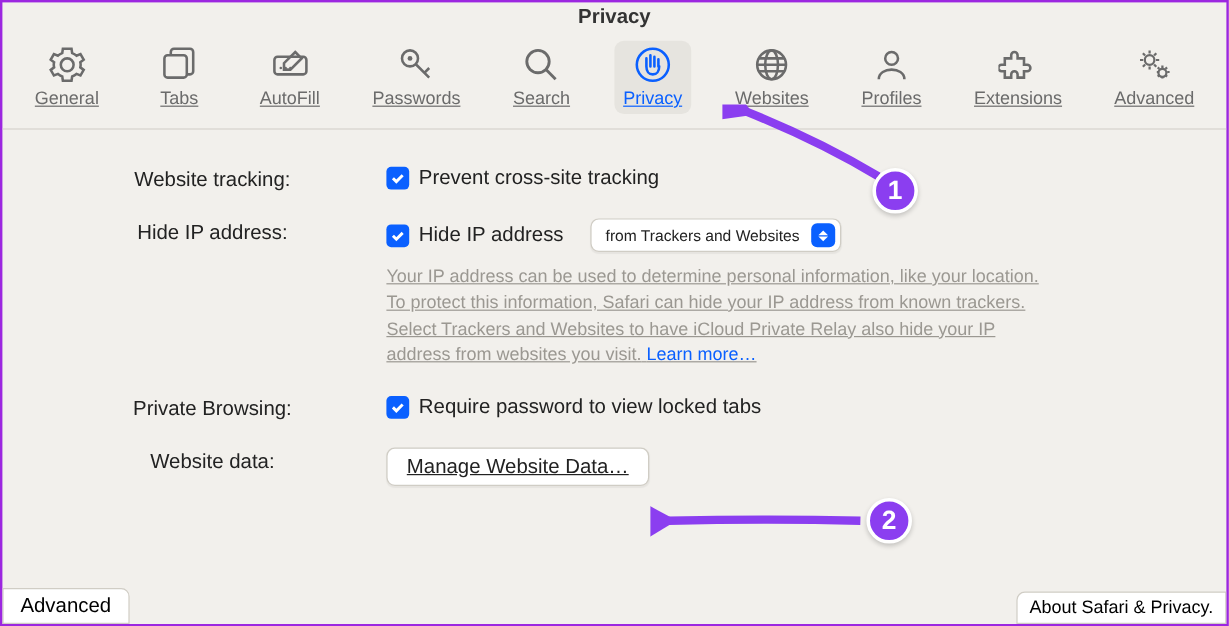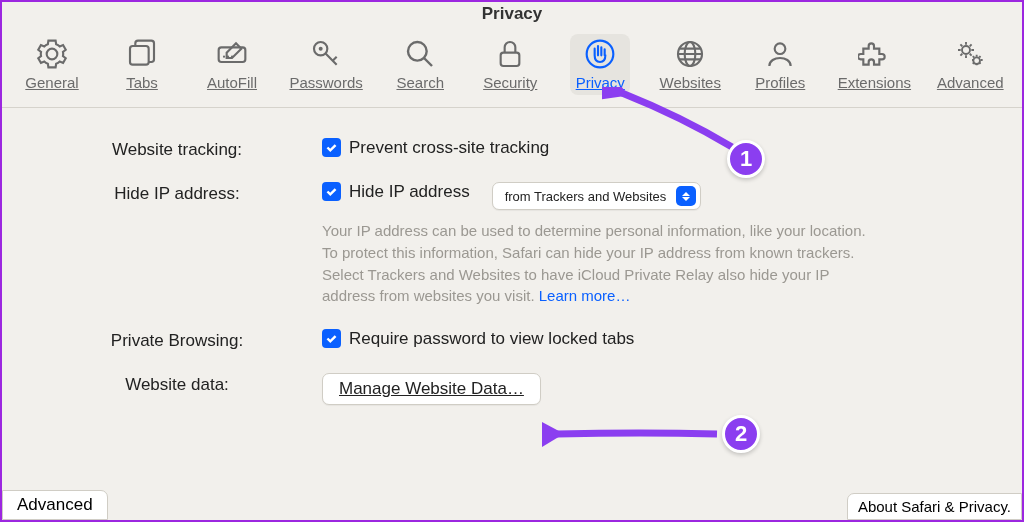--- a/index.html
+++ b/index.html
@@ -61,20 +61,21 @@
       padding-right: 10px;
       font-size: 17px;
       color: #222;
       padding-top: 2px;
     }
     .row-content {
       flex: 1;
     }
     .checkbox-line {
       display: flex;
+      align-items: center;
       gap: 8px;
       font-size: 17px;
       color: #222;
     }
     .checkbox {
       width: 19px;
       height: 19px;
       background: #0a60ff;
       border-radius: 4px;
       display: flex;
@@ -113,20 +114,21 @@
       border-right: 4px solid transparent;
     }
     .dropdown-caret::before { border-bottom: 4px solid white; }
     .dropdown-caret::after { border-top: 4px solid white; }
     .description {
       font-size: 15px;
       color: #9b9892;
       line-height: 1.45;
       max-width: 560px;
       margin-top: 10px;
+      text-decoration: underline;
     }
     .description a { color: #0a60ff; text-decoration: none; }
     .button {
       display: inline-block;
       background: white;
       border: 1px solid #d0cdc5;
       border-radius: 7px;
       padding: 5px 16px;
       font-size: 17px;
       color: #222;
@@ -210,27 +212,20 @@
         <path d="M11.5 11.5L20 20m-3-3l3-3" fill="none" stroke="currentColor" stroke-width="1.6"></path>
       </svg>
     <span class="label">Passwords</span>
   </div>
   <div class="toolbar-item">
     <svg viewBox="0 0 24 24">
         <circle cx="10" cy="10" r="7" fill="none" stroke="currentColor" stroke-width="1.8"></circle>
         <path d="M15 15l6 6" stroke="currentColor" stroke-width="1.8"></path>
       </svg>
     <span class="label">Search</span>
-  </div>
-  <div class="toolbar-item">
-    <svg viewBox="0 0 24 24">
-        <rect x="5" y="11" width="14" height="10" rx="2" fill="none" stroke="currentColor" stroke-width="1.6"></rect>
-        <path d="M8 11V7a4 4 0 018 0v4" fill="none" stroke="currentColor" stroke-width="1.6"></path>
-      </svg>
-    <span class="label">Security</span>
   </div>
   <div class="toolbar-item active">
     <svg viewBox="0 0 24 24">
         <circle cx="12" cy="12" r="10" fill="none" stroke="currentColor" stroke-width="1.6"></circle>
         <path d="M8 13V8m2.5 5V6m2.5 7V7m2.5 6V8.5M8 13c0 3 1.5 5 4 5s4-2 4-5" fill="none" stroke="currentColor" stroke-width="1.6" stroke-linecap="round"></path>
       </svg>
     <span class="label">Privacy</span>
   </div>
   <div class="toolbar-item">
     <svg viewBox="0 0 24 24">

